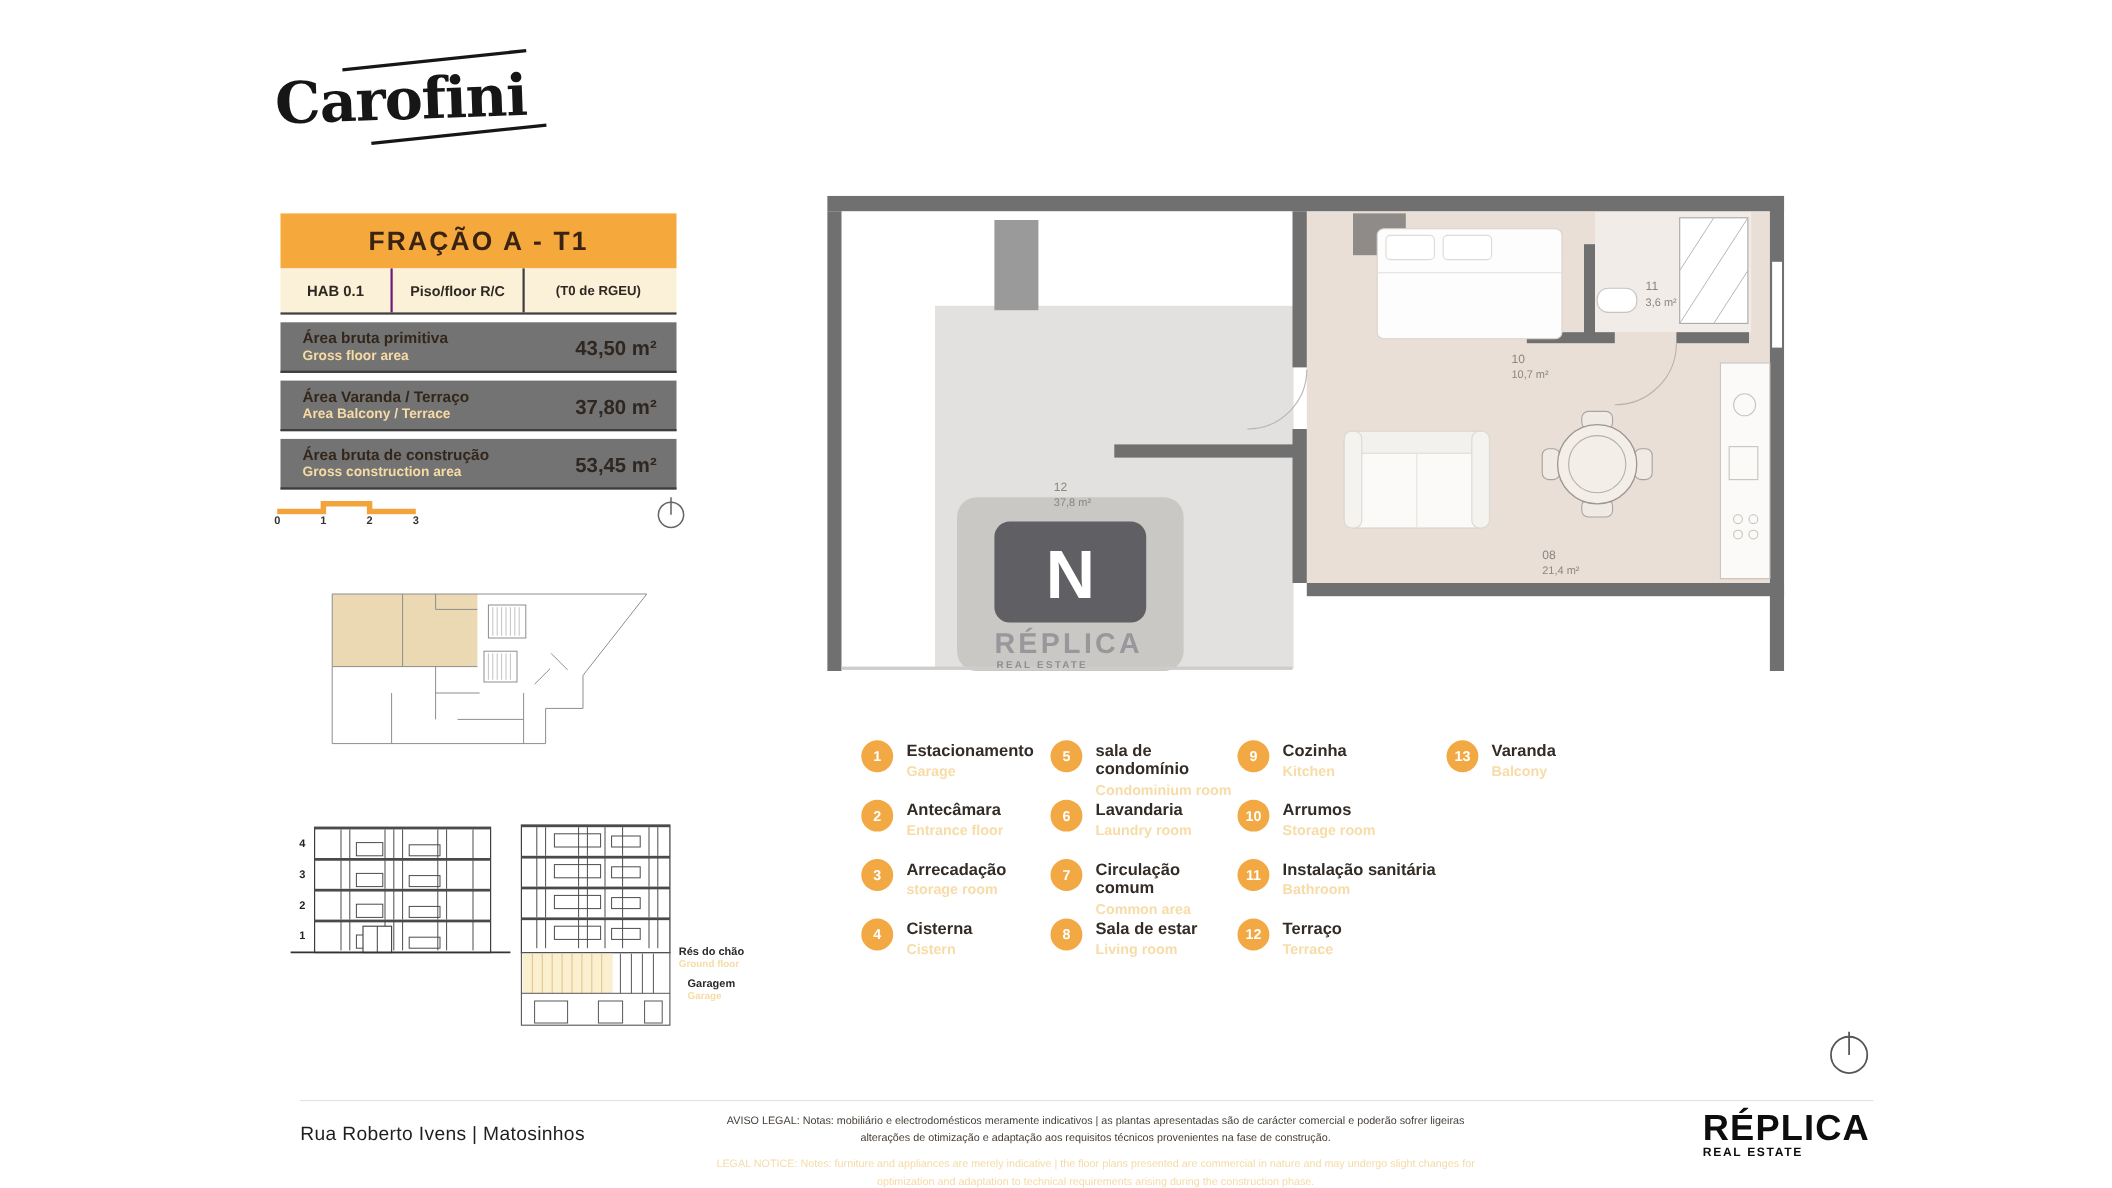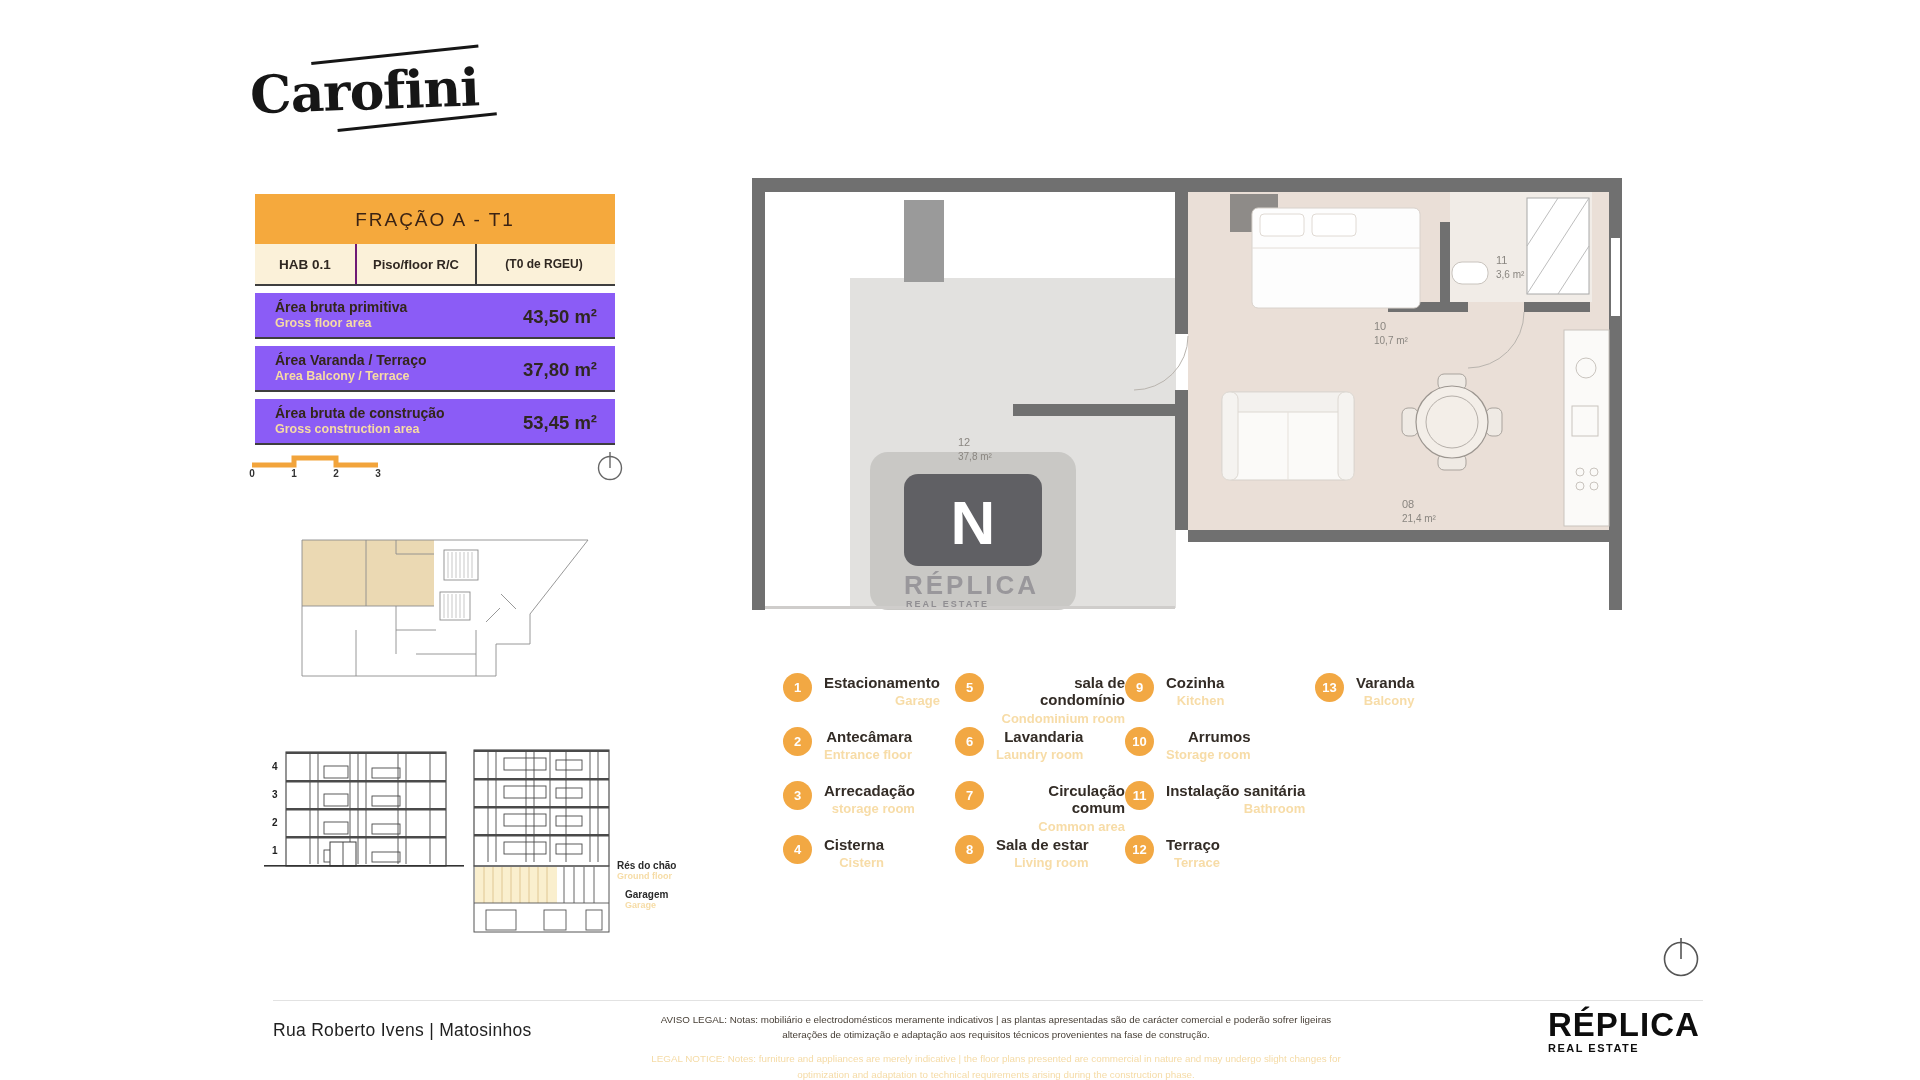--- a/index.html
+++ b/index.html
@@ -11,28 +11,28 @@
   #logo { left:250px; top:46px; width:250px; height:86px; transform:rotate(-2deg); }
   #logo .word { font-family:"DejaVu Serif", serif; font-weight:700; font-size:52px;
                 color:#161616; letter-spacing:-1px; position:absolute; left:0; top:14px; }
   #logo .tline { position:absolute; left:62px; top:8px; width:168px; height:3px;
                  background:#161616; transform:rotate(-4deg); }
   #logo .bline { position:absolute; left:86px; top:76px; width:160px; height:3px;
                  background:#161616; transform:rotate(-4deg); }
 
   
   #unit-card { left:255px; top:194px; width:360px; }
-  .card-header { height:50px; background:#F5A93D; color:#3B2314; font-size:19px;
-                 font-weight:normal; letter-spacing:2px; text-align:center; line-height:52px; }
+  .card-header { height:50px; background:#F5A93D; color:#3B2314; font-size:24px;
+                 font-weight:bold; letter-spacing:2px; text-align:center; line-height:52px; }
   .meta-row { display:flex; background:#FBF1D9; border-bottom:2px solid #3E3E3E; height:42px; }
   .meta-cell { display:flex; align-items:center; justify-content:center; font-weight:bold; color:#2F2721; }
   .meta-cell:nth-child(1){ width:100px; font-size:13.5px; }
   .meta-cell:nth-child(2){ width:120px; border-left:2px solid #701a75; font-size:13px; }
   .meta-cell:nth-child(3){ width:136px; border-left:2px solid #3E3E3E; font-size:12px; }
-  .area-row { position:relative; background:#8b5cf6; height:46px; margin-top:7px;
+  .area-row { position:relative; background:#737373; height:46px; margin-top:7px;
               border-bottom:2px solid #3E3E3E; padding:6px 18px 0 20px; }
   .area-row:first-of-type { margin-top:6px; }
   .area-label { font-size:14px; font-weight:bold; color:#33261A; }
   .area-sublabel { font-size:12.5px; color:#F6DBA4; margin-top:1px; font-weight:bold; }
   .area-value { position:absolute; right:18px; top:13px; font-size:18.5px; font-weight:bold; color:#2F2721; }
 
   
   #scalebar { left:250px; top:452px; width:130px; height:30px; }
   #scale-ticks { position:absolute; top:16px; left:0; width:130px; }
   #scale-ticks span { position:absolute; font-size:10px; font-weight:bold; color:#333; transform:translateX(-50%); }
@@ -52,21 +52,21 @@
 
   
   #main-plan { left:752px; top:178px; }
 
   
   #legend { left:783px; top:673px; display:grid; grid-template-rows:repeat(4,54px);
             grid-template-columns:172px 170px 190px 200px; grid-auto-flow:column; }
   .legend-item { display:flex; align-items:flex-start; }
   .lnum { width:29px; height:29px; border-radius:50%; background:#F2A843; color:#fff;
           font-size:13px; font-weight:bold; text-align:center; line-height:29px; flex:0 0 29px; }
-  .ltxt { margin-left:12px; padding-top:1px;text-align:right; }
+  .ltxt { margin-left:12px; padding-top:1px; }
   .lpt { font-size:15px; font-weight:bold; color:#332C26; line-height:1.15; }
   .len { font-size:13px; font-weight:bold; color:#F7DCA7; margin-top:2px; }
 
   
   #footer-line { left:273px; top:1000px; width:1430px; height:1px; background:#E2E2E2; }
   #address { left:273px; top:1020px; font-size:17.5px; letter-spacing:0.3px; color:#1F1F1F; }
   #legal { left:650px; top:1012px; width:692px; text-align:center; }
   #legal .pt { font-size:9.8px; line-height:1.55; color:#463E35; }
   #legal .en { font-size:9.8px; line-height:1.55; color:#F5DBA6; margin-top:9px; }
   #footer-brand { left:1548px; top:1006px; }

